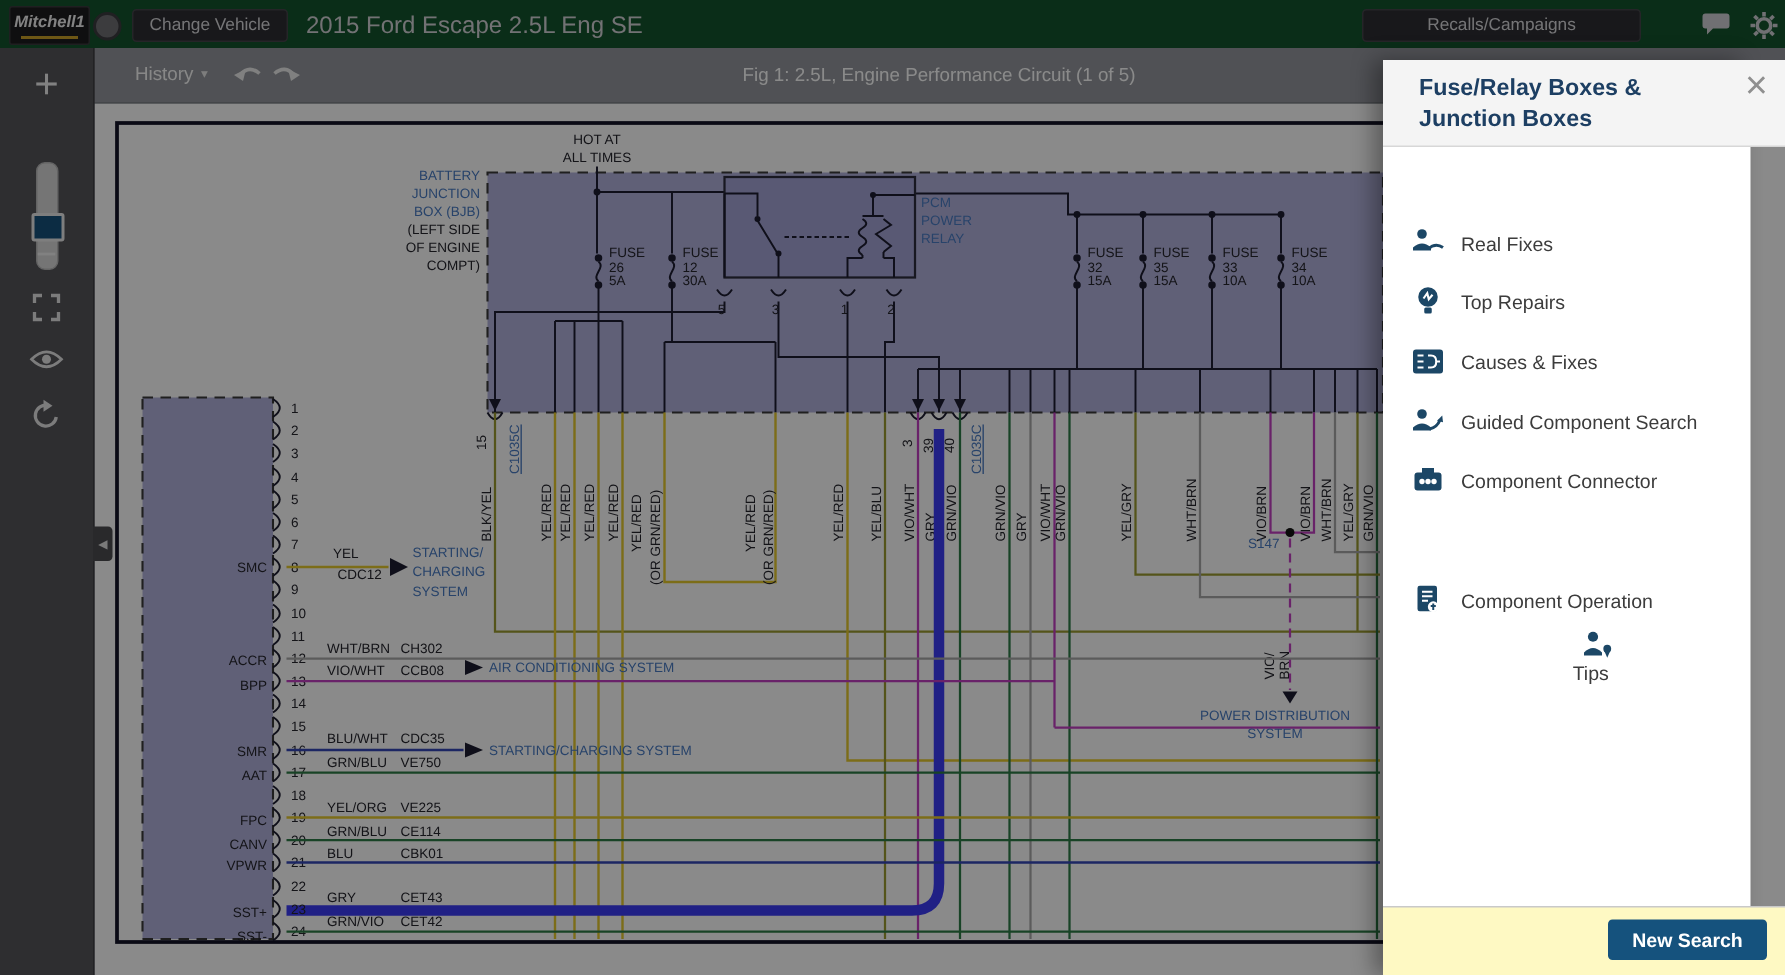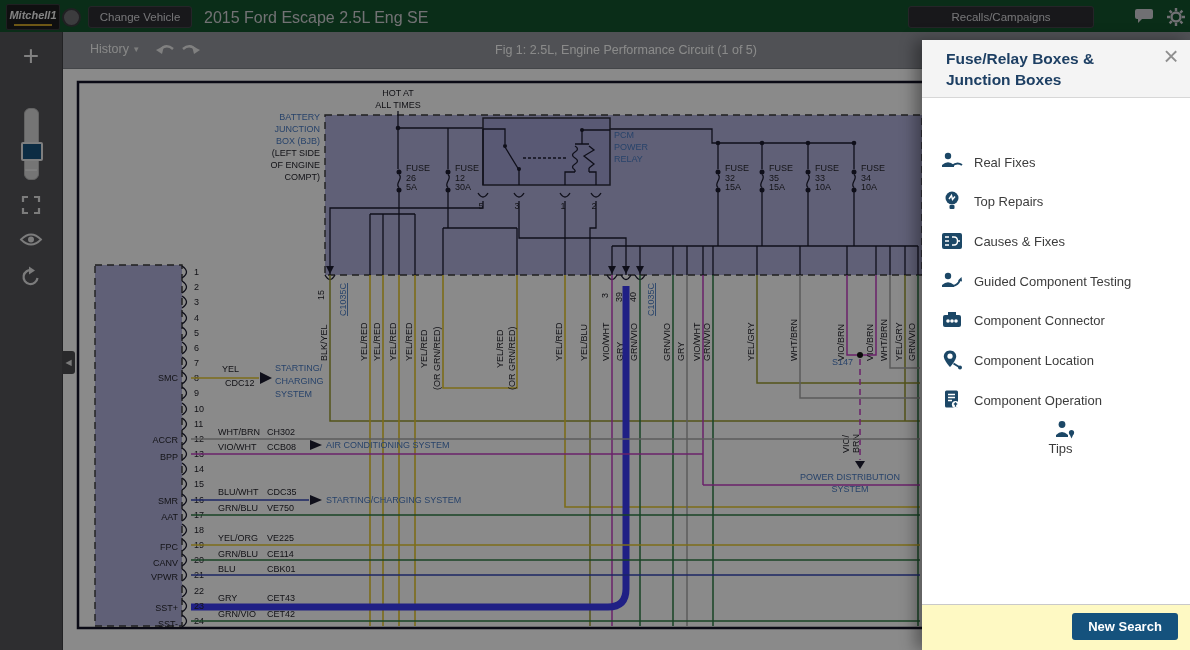--- a/index.html
+++ b/index.html
@@ -36,21 +36,21 @@
   .wk{stroke:#1c1c30;stroke-width:1.3;fill:none;}
   .wy{stroke:#e6c92e;stroke-width:1.6;fill:none;}
   .wo{stroke:#9c9c30;stroke-width:1.5;fill:none;}
   .wg{stroke:#a8a8a8;stroke-width:1.5;fill:none;}
   .wgr{stroke:#2e7d46;stroke-width:1.5;fill:none;}
   .wb{stroke:#3547b8;stroke-width:1.6;fill:none;}
   .wm{stroke:#c33fc3;stroke-width:1.5;fill:none;}
   .whl{stroke:#3c3cf5;stroke-width:7;fill:none;stroke-linejoin:round;}
   
   .dim{left:0;top:0;width:1190px;height:650px;background:rgba(0,0,0,0.46);z-index:50;}
-  .panel{left:922px;top:40px;width:268px;height:610px;background:#ffffff;z-index:100;
+  .panel{left:922px;top:40px;width:245px;height:610px;background:#ffffff;z-index:100;
          box-shadow:-7px 0 14px rgba(0,0,0,0.35);}
   .phead{left:0;top:0;width:268px;height:57px;background:#f4f4f4;border-bottom:1px solid #d7d7d7;}
   .ptitle{left:24px;top:8px;width:200px;color:#1d3f63;font-size:15.5px;font-weight:bold;line-height:21px;}
   .pclose{left:1158px;top:44px;width:26px;height:26px;color:#8f8f8f;font-size:26px;line-height:24px;
           text-align:center;z-index:101;font-weight:400;}
   .pitem{left:0;width:268px;height:40px;display:flex;align-items:center;}
   .pitem .icon{margin-left:17px;width:26px;height:22px;flex:none;}
   .pitem .lbl{margin-left:9px;color:#3c3c3c;font-size:13px;}
   .pfoot{left:0;top:564px;width:268px;height:46px;background:#fef9c3;border-top:1px solid #c9c9c9;}
   .newsearch{left:150px;top:8px;width:106px;height:27px;background:#15527d;border-radius:3px;color:#ffffff;
@@ -450,45 +450,34 @@
     </div>
     <div class="abs pitem" style="top:221px;">
       <span class="icon">
         <svg width="26" height="22" viewBox="0 0 24 22">
             <circle class="nicon" cx="8" cy="6" r="3.2"></circle>
             <path class="nicon" d="M2,15 Q8,9.5 14,15 L14,17 L2,17 Z"></path>
             <path class="nstroke" d="M13,16 Q18,15 20,10"></path>
             <polygon class="nicon" points="21.5,7 18,10.5 22,11.5"></polygon>
           </svg>
       </span>
-      <span class="lbl">Guided Component Testing</span>
+      <span class="lbl">Guided Component Search</span>
     </div>
     <div class="abs pitem" style="top:260px;">
       <span class="icon">
         <svg width="26" height="22" viewBox="0 0 24 22">
             <rect class="nicon" x="8" y="3" width="8" height="4"></rect>
             <rect class="nicon" x="3" y="6" width="18" height="12" rx="2"></rect>
             <circle cx="8" cy="12" r="1.8" fill="#ffffff"></circle>
             <circle cx="12" cy="12" r="1.8" fill="#ffffff"></circle>
             <circle cx="16" cy="12" r="1.8" fill="#ffffff"></circle>
           </svg>
       </span>
       <span class="lbl">Component Connector</span>
     </div>
-    <div class="abs pitem" style="top:300px;">
-      <span class="icon">
-        <svg width="26" height="22" viewBox="0 0 24 22">
-            <path class="nicon" d="M10,1.5 C6,1.5 3.8,4.5 3.8,7.5 C3.8,11.5 10,18 10,18 C10,18 16.2,11.5 16.2,7.5 C16.2,4.5 14,1.5 10,1.5 Z"></path>
-            <circle cx="10" cy="7.2" r="2.6" fill="#ffffff"></circle>
-            <path class="nstroke" d="M13.5,14.5 L20,18.5"></path>
-            <circle class="nicon" cx="20" cy="18.5" r="2"></circle>
-          </svg>
-      </span>
-      <span class="lbl">Component Location</span>
-    </div>
     <div class="abs pitem" style="top:340px;">
       <span class="icon">
         <svg width="26" height="22" viewBox="0 0 24 22">
             <rect class="nicon" x="5" y="1.5" width="13" height="17" rx="1.5"></rect>
             <path d="M8,5.5 H15 M8,8.5 H15 M8,11.5 H12" fill="none" stroke="#ffffff" stroke-width="1.4"></path>
             <circle cx="15.5" cy="15.5" r="3.6" fill="#ffffff"></circle>
             <path d="M15.5,13.3 V17.7 M13.8,15 H17.2" stroke="#1c4766" stroke-width="1.3"></path>
           </svg>
       </span>
       <span class="lbl">Component Operation</span>

